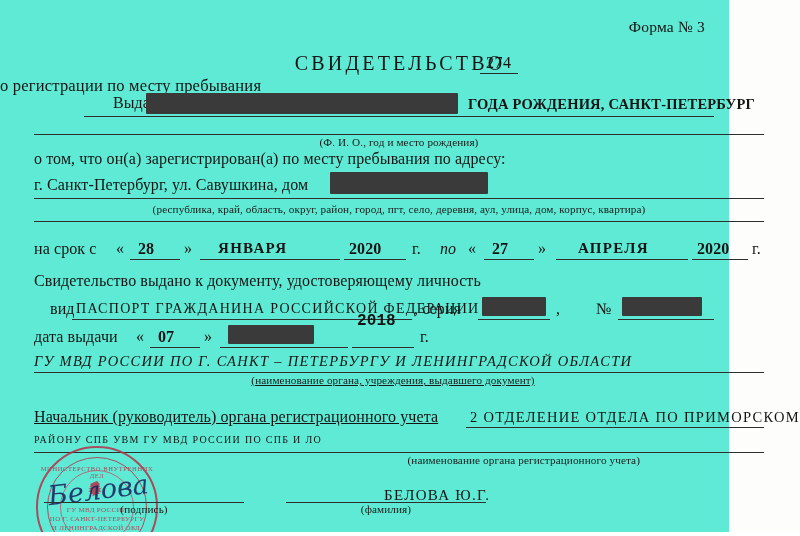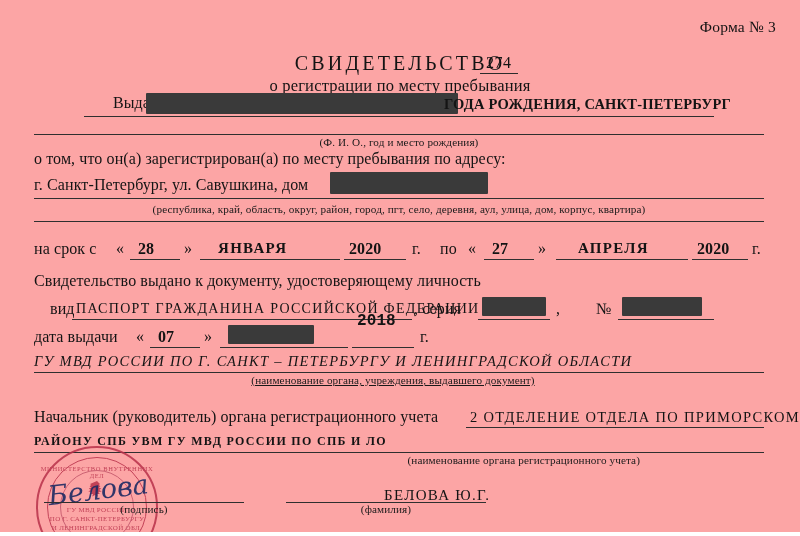--- a/index.html
+++ b/index.html
@@ -10,23 +10,23 @@
     width: 800px;
     height: 536px;
     background: #fdfdfb;
     font-family: "Liberation Serif", serif;
     color: #141414;
     overflow: hidden;
     position: relative;
   }
   .page {
     position: relative;
-    width: 800px;
+    width: 729px;
     height: 536px;
-    background: #fca5a5;
+    background: #5eead4;
   }
   
   .form-no {
     position: absolute;
     top: 18px;
     right: 24px;
     font-size: 15.5px;
     letter-spacing: 0.2px;
   }
   
@@ -50,21 +50,21 @@
   .title-number .ul {
     display: inline-block;
     border-bottom: 1px solid #2b2b2b;
     padding: 0 6px 1px 6px;
   }
   .subtitle {
     position: absolute;
     top: 76px;
     left: 0;
     width: 800px;
-    text-align: center;
+    text-align: left;
     font-size: 16.5px;
     letter-spacing: 0.2px;
   }
   
   .rule {
     position: absolute;
     border-bottom: 1px solid #2f2f2f;
     height: 0;
   }
   .txt {
@@ -180,21 +180,21 @@
   <div class="form-no">Форма № 3</div>
 
   <div class="title">СВИДЕТЕЛЬСТВО</div>
   <div class="title-number">
     <span class="ul">274</span>
   </div>
   <div class="subtitle">о регистрации по месту пребывания</div>
 
   <div class="txt" style="left:84px; top:94px;margin-left:29px;">Выдано</div>
   <div class="redact" style="left:146px; top:93px; width:312px; height:21px;"></div>
-  <div class="txt bold" style="left:444px; top:96px; font-size:14.5px; letter-spacing:0.2px;">ГОДА РОЖДЕНИЯ, САНКТ-ПЕТЕРБУРГ</div>
+  <div class="txt bold" style="left:468px; top:96px; font-size:14.5px; letter-spacing:0.2px;">ГОДА РОЖДЕНИЯ, САНКТ-ПЕТЕРБУРГ</div>
   <div class="rule" style="left:84px; top:116px; width:630px;"></div>
 
   <div class="rule" style="left:34px; top:134px; width:730px;"></div>
   <div class="small" style="left:34px; top:136px; width:730px;">(Ф. И. О., год и место рождения)</div>
 
   <div class="txt" style="left:34px; top:150px;">о том, что он(а) зарегистрирован(а) по месту пребывания по адресу:</div>
 
   <div class="txt" style="left:34px; top:176px;">г. Санкт-Петербург, ул. Савушкина, дом</div>
   <div class="redact" style="left:330px; top:172px; width:158px; height:22px;"></div>
   <div class="rule" style="left:34px; top:198px; width:730px;"></div>
@@ -204,21 +204,21 @@
   <div class="txt" style="left:34px; top:240px;">на срок с</div>
   <div class="txt" style="left:116px; top:240px;">«</div>
   <div class="txt bold" style="left:138px; top:240px;">28</div>
   <div class="rule" style="left:130px; top:259px; width:50px;"></div>
   <div class="txt" style="left:184px; top:240px;">»</div>
   <div class="txt bold spaced" style="left:218px; top:240px; font-size:15px;">ЯНВАРЯ</div>
   <div class="rule" style="left:200px; top:259px; width:140px;"></div>
   <div class="txt bold" style="left:349px; top:240px;">2020</div>
   <div class="rule" style="left:344px; top:259px; width:62px;"></div>
   <div class="txt" style="left:412px; top:240px;">г.</div>
-  <div class="txt" style="left:440px; top:240px;">по</div>
+  <div class="txt" style="left:440px; top:240px;font-style:italic;">по</div>
   <div class="txt" style="left:468px; top:240px;">«</div>
   <div class="txt bold" style="left:492px; top:240px;">27</div>
   <div class="rule" style="left:484px; top:259px; width:50px;"></div>
   <div class="txt" style="left:538px; top:240px;">»</div>
   <div class="txt bold spaced" style="left:578px; top:240px; font-size:15px;">АПРЕЛЯ</div>
   <div class="rule" style="left:556px; top:259px; width:132px;"></div>
   <div class="txt bold" style="left:697px; top:240px;">2020</div>
   <div class="rule" style="left:692px; top:259px; width:56px;"></div>
   <div class="txt" style="left:752px; top:240px;">г.</div>
 
@@ -243,24 +243,24 @@
   <div class="redact" style="left:228px; top:325px; width:86px; height:19px;"></div>
   <div class="rule" style="left:220px; top:347px; width:128px;"></div>
   <div class="txt bold" style="left:357px; top:312px;font-family:Liberation Mono, monospace;">2018</div>
   <div class="rule" style="left:352px; top:347px; width:62px;"></div>
   <div class="txt" style="left:420px; top:328px;">г.</div>
 
   <div class="txt spaced" style="left:34px; top:353px; font-size:14.5px;font-style:italic;">ГУ  МВД  РОССИИ  ПО  Г. САНКТ – ПЕТЕРБУРГУ  И  ЛЕНИНГРАДСКОЙ ОБЛАСТИ</div>
   <div class="rule" style="left:34px; top:372px; width:730px;"></div>
   <div class="small" style="left:28px; top:374px; width:730px;text-decoration:underline;">(наименование органа, учреждения, выдавшего документ)</div>
 
-  <div class="txt" style="left:34px; top:408px;">Начальник (руководитель) органа регистрационного учета</div>
+  <div class="txt" style="left:34px; top:408px;text-decoration:underline;">Начальник (руководитель) органа регистрационного учета</div>
   <div class="txt spaced" style="left:470px; top:409px; font-size:14.5px;">2 ОТДЕЛЕНИЕ ОТДЕЛА  ПО ПРИМОРСКОМУ</div>
   <div class="rule" style="left:466px; top:427px; width:298px;"></div>
-  <div class="txt spaced" style="left:34px; top:434px; font-size:12px;font-weight:bold;">РАЙОНУ СПБ УВМ  ГУ  МВД РОССИИ  ПО СПБ  И  ЛО</div>
+  <div class="txt spaced" style="left:34px; top:434px; font-size:10px;">РАЙОНУ СПБ УВМ  ГУ  МВД РОССИИ  ПО СПБ  И  ЛО</div>
   <div class="rule" style="left:34px; top:452px; width:730px;"></div>
   <div class="small" style="left:160px; top:454px; width:480px;text-align:right;">(наименование органа регистрационного учета)</div>
 
   <div class="stamp">
     <div class="stamp-arc-top">МИНИСТЕРСТВО ВНУТРЕННИХ ДЕЛ</div>
     <div class="stamp-emblem">
       <svg width="26" height="26" viewBox="0 0 26 26" aria-hidden="true">
         <g fill="#b8314a">
           <path d="M13 3 l3 3 -1.2 1 1.6 1.2 -1.6 1.2 2.4 1.1 -2 1.4 2.6 1.6 -3.4 0.6 1.4 1.8 -2.8 0.2 0.8 2.4 -2.8 -1.6 -2.8 1.6 0.8 -2.4 -2.8 -0.2 1.4 -1.8 -3.4 -0.6 2.6 -1.6 -2 -1.4 2.4 -1.1 -1.6 -1.2 1.6 -1.2 -1.2 -1z"></path>
         </g>

